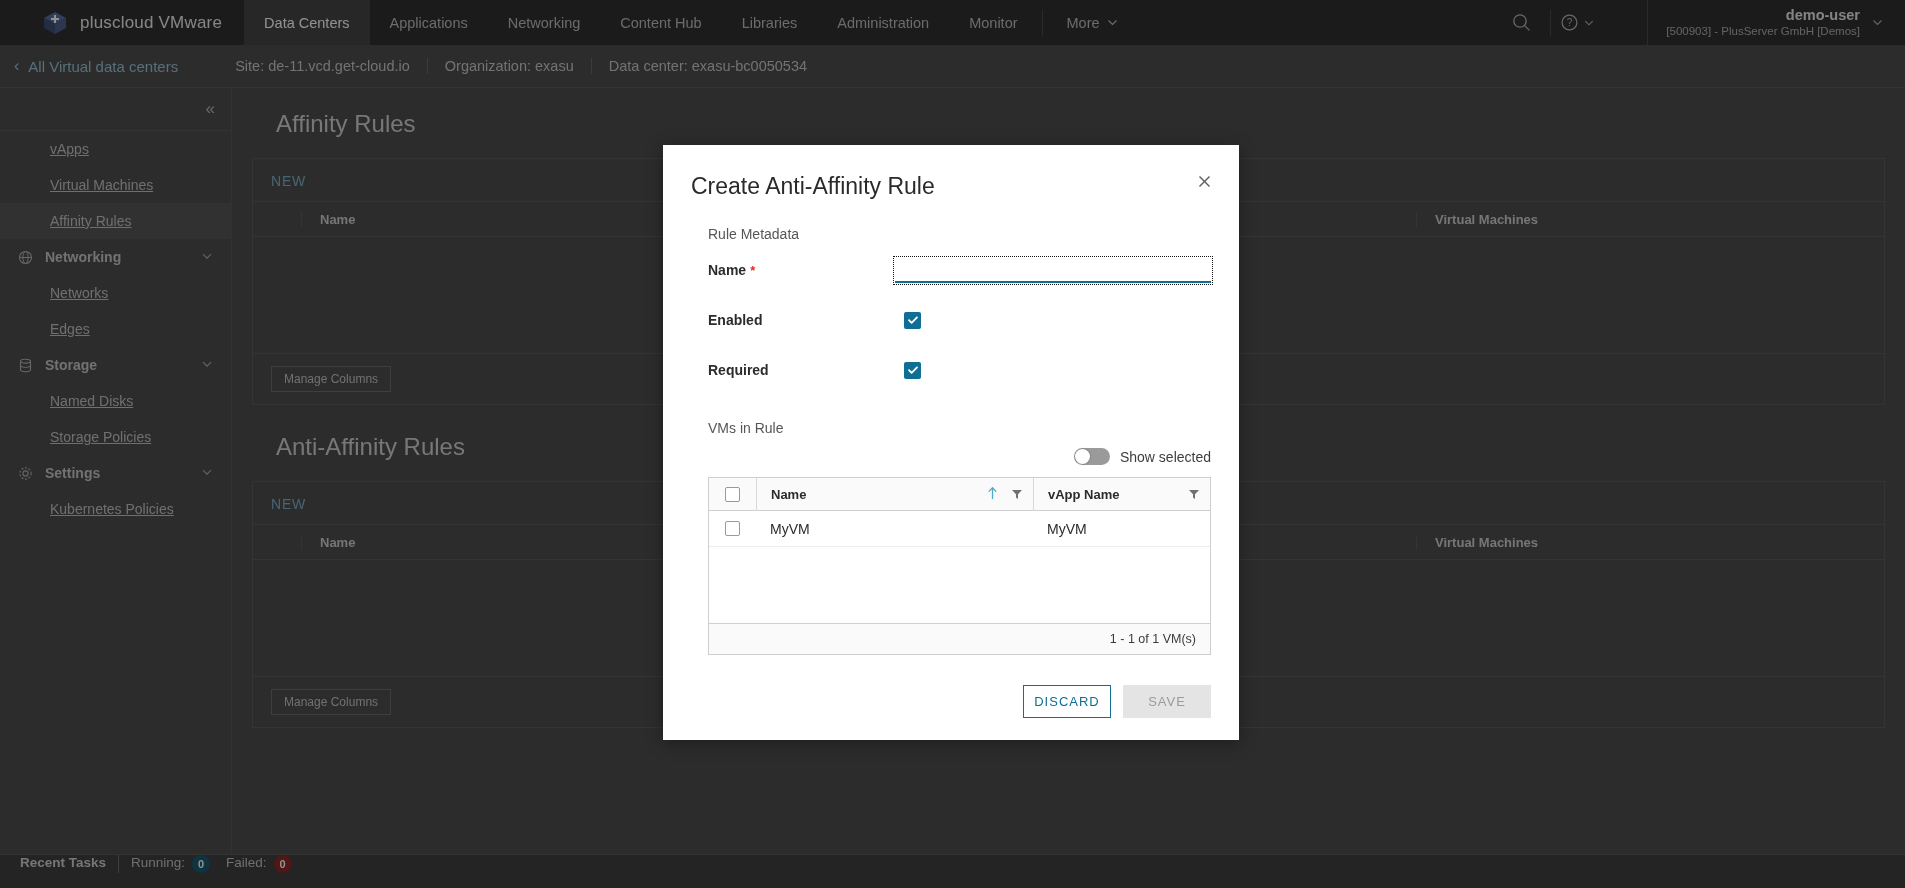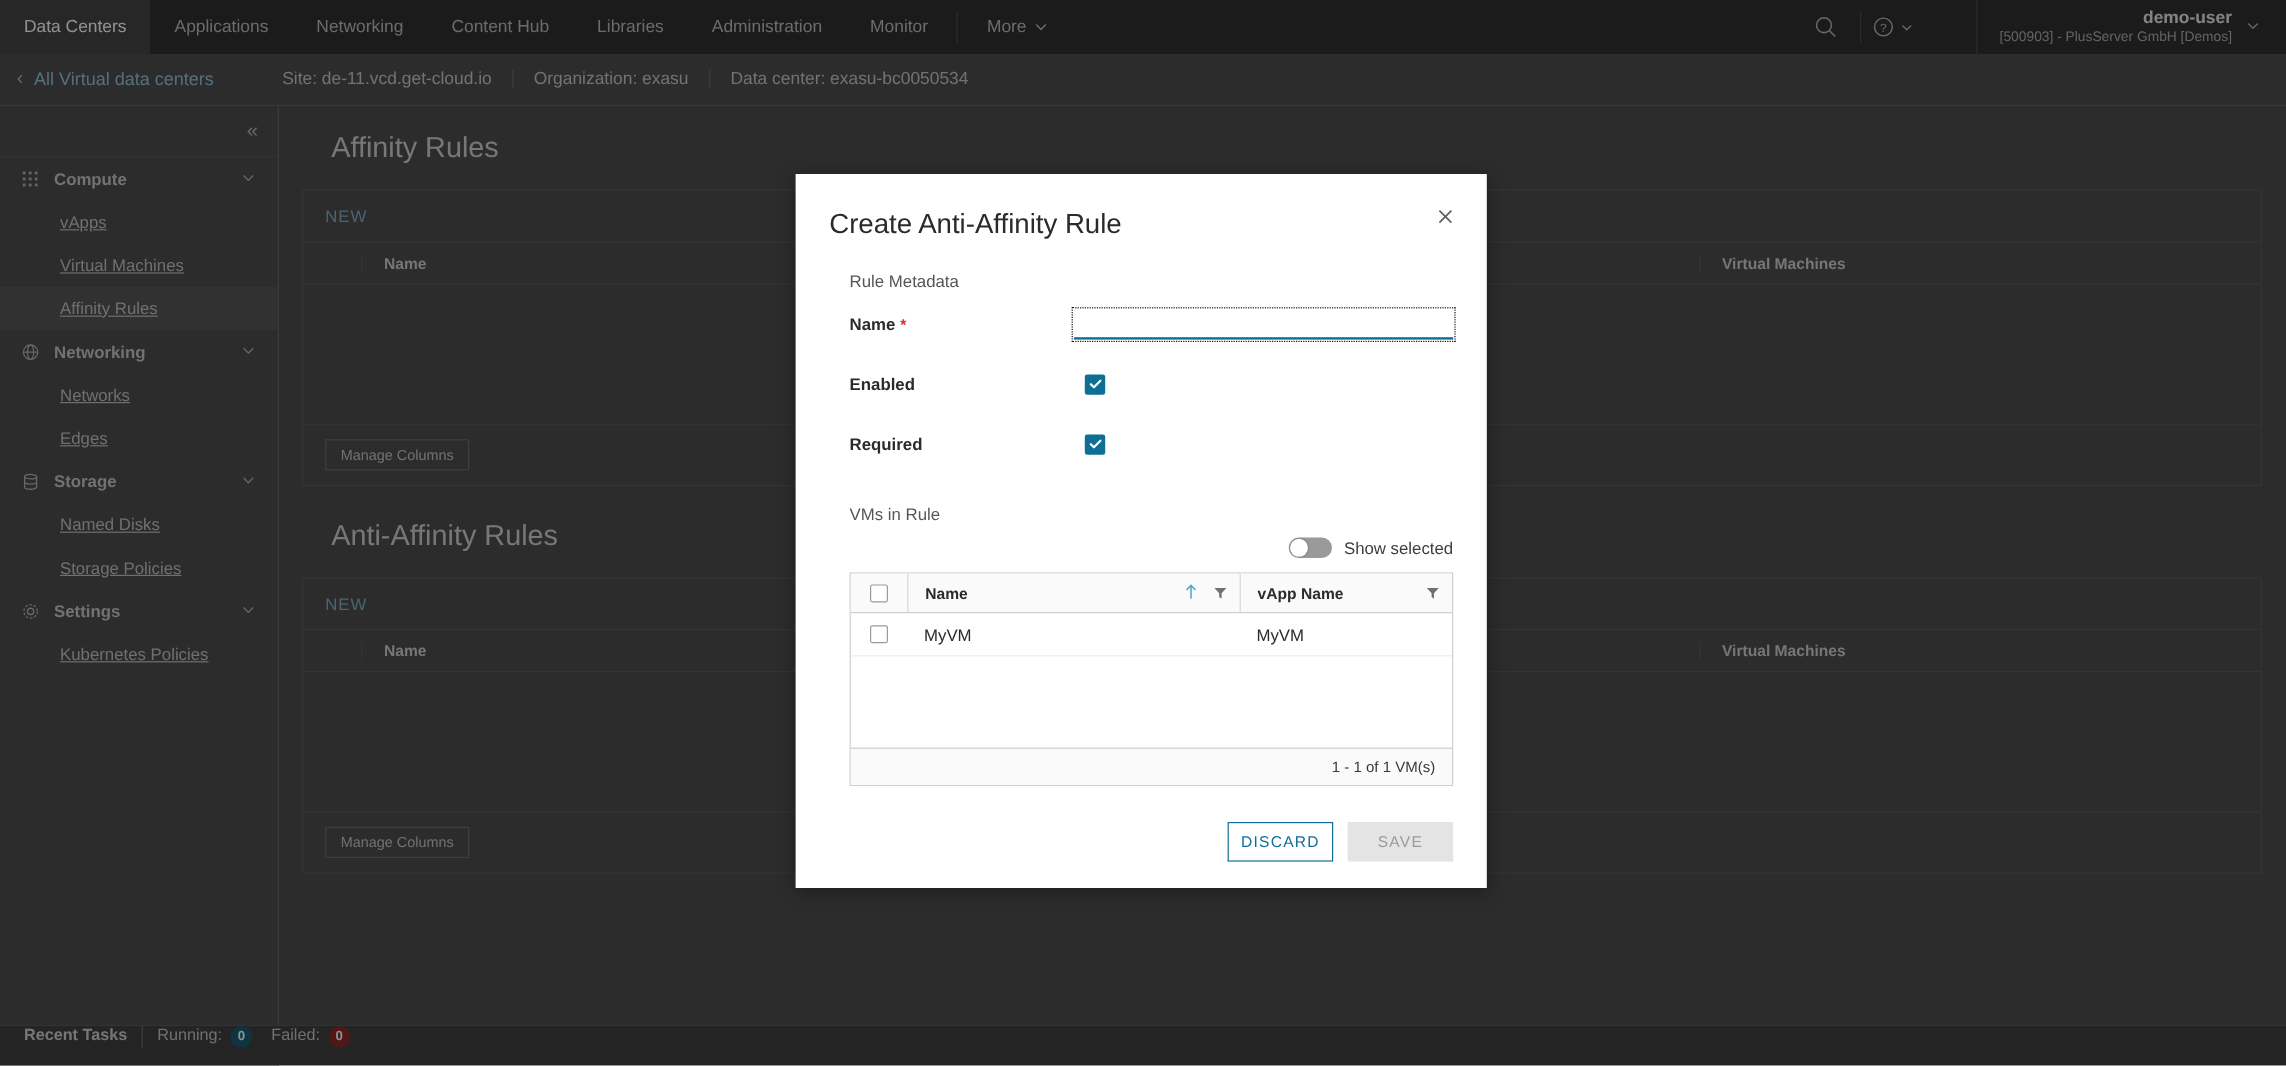--- a/index.html
+++ b/index.html
@@ -192,20 +192,31 @@
   }
   .btn.discard { border: 1px solid #0f6e94; color: #0f6e94; }
   .btn.save { border: 1px solid transparent; background: #e4e4e4; color: #9b9b9b; cursor: default; }
 </style>
 </head>
 <body>
 
 <div id="app">
 
   <div class="topbar">
+    <div class="brand">
+      <span class="logo-mark">
+        <svg width="26" height="26" viewBox="0 0 26 26">
+          <polygon points="13,2 24,8 13,14 2,8" fill="#5b6f9e"></polygon>
+          <polygon points="2,8 13,14 13,24 2,18" fill="#3f4f73"></polygon>
+          <polygon points="24,8 24,18 13,24 13,14" fill="#4c5f8c"></polygon>
+          <path d="M12 5h2v3h3v2h-3v3h-2v-3H9V8h3z" fill="#ffffff"></path>
+        </svg>
+      </span>
+      <span class="brand-title">pluscloud VMware</span>
+    </div>
 
     <div class="navitem active">
       <span>Data Centers</span>
     </div>
     <div class="navitem">
       <span>Applications</span>
     </div>
     <div class="navitem">
       <span>Networking</span>
     </div>
@@ -273,45 +284,20 @@
     <div class="crumb">Site: de-11.vcd.get-cloud.io</div>
     <div class="crumb divider">Organization: exasu</div>
     <div class="crumb divider">Data center: exasu-bc0050534</div>
   </div>
 
   <div class="sidebar">
     <div class="collapse-row">
       <span class="collapse-icon">«</span>
     </div>
 
-    <div class="nav-group">
-      <span class="left">
-        <span class="gicon">
-          <svg width="15" height="15" viewBox="0 0 15 15">
-            <g fill="#b5b5b5">
-              <rect x="1" y="1" width="2.3" height="2.3"></rect>
-                <rect x="6" y="1" width="2.3" height="2.3"></rect>
-                <rect x="11" y="1" width="2.3" height="2.3"></rect>
-              <rect x="1" y="6" width="2.3" height="2.3"></rect>
-                <rect x="6" y="6" width="2.3" height="2.3"></rect>
-                <rect x="11" y="6" width="2.3" height="2.3"></rect>
-              <rect x="1" y="11" width="2.3" height="2.3"></rect>
-                <rect x="6" y="11" width="2.3" height="2.3"></rect>
-                <rect x="11" y="11" width="2.3" height="2.3"></rect>
-            </g>
-          </svg>
-        </span>
-        <span>Compute</span>
-      </span>
-      <span class="chevd">
-        <svg width="12" height="12" viewBox="0 0 12 12">
-            <path d="M2 4.2L6 8.2L10 4.2" fill="none" stroke="#b0b0b0" stroke-width="1.2"></path>
-          </svg>
-      </span>
-    </div>
     <div class="nav-child">
       <span>vApps</span>
     </div>
     <div class="nav-child">
       <span>Virtual Machines</span>
     </div>
     <div class="nav-child sel">
       <span>Affinity Rules</span>
     </div>
 

